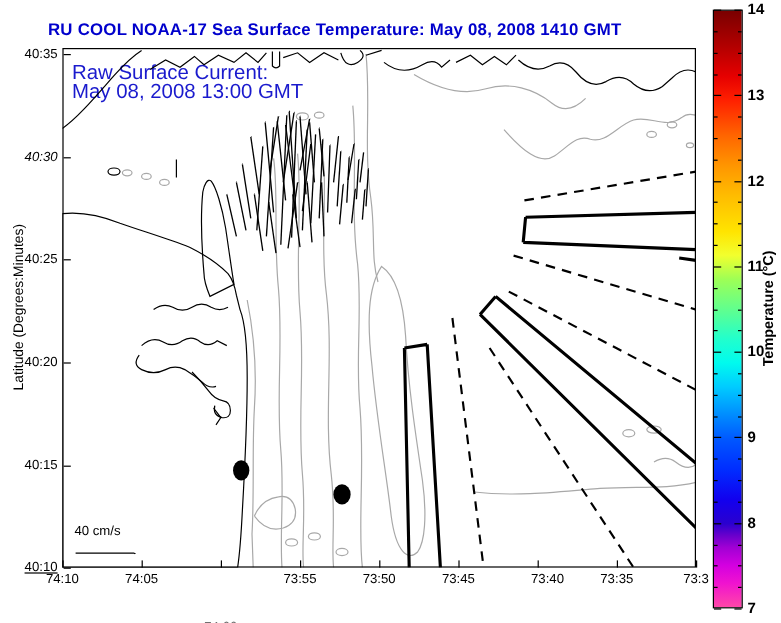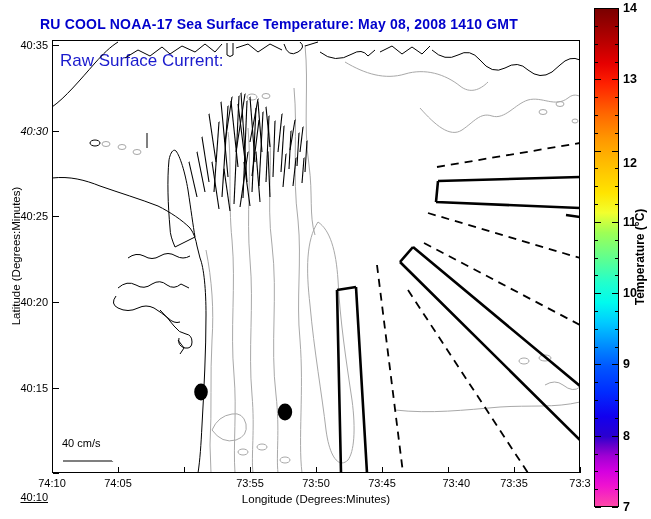--- a/index.html
+++ b/index.html
@@ -34,20 +34,21 @@
   svg .dashline{fill:none;stroke:#000;stroke-width:1.8;stroke-dasharray:8 6;}
   svg .vec{stroke:#000;stroke-width:1.1;fill:none;}
 </style>
 </head>
 <body>
 
 <div id="fig">
 
   <div id="title" style="color: rgb(0, 0, 204);">RU COOL  NOAA-17  Sea Surface Temperature:  May 08, 2008 1410 GMT</div>
   <div id="anno1" class="anno" style="color: rgb(26, 26, 205);">Raw Surface Current:</div>
+  <div id="anno2" class="anno" style="color: rgb(26, 26, 205);">May 08, 2008 13:00 GMT</div>
 
   <svg id="map-svg" viewBox="0 0 651 519">
     <defs>
       <marker id="vhead" markerWidth="9" markerHeight="9" refX="0" refY="0" orient="auto" markerUnits="userSpaceOnUse">
         <path d="M-6,-3.6 L0,0 L-6,3.6" fill="none" stroke="#000" stroke-width="1.1"></path>
       </marker>
       <marker id="bighead" markerWidth="14" markerHeight="14" refX="0" refY="0" orient="auto" markerUnits="userSpaceOnUse">
         <path d="M-11,-5 L0,0 L-11,5" fill="none" stroke="#000" stroke-width="1.2"></path>
       </marker>
       <clipPath id="plotclip">
@@ -163,21 +164,20 @@
         </g>
     </g>
 
     <g id="scale-arrow-g">
         <line x1="63" y1="461" x2="112" y2="461" class="vec" marker-end="url(#bighead)"></line>
       </g>
   </svg>
 
   <div id="plot-frame"></div>
 
-  <div id="xlabel">Longitude (Degrees:Minutes)</div>
   <div id="ylabel">Latitude (Degrees:Minutes)</div>
   <div id="scale-label">40 cm/s</div>
 
   <div id="cbar" style="background: linear-gradient(rgb(122, 0, 0) 0%, rgb(179, 0, 0) 6%, rgb(230, 0, 0) 11%, rgb(255, 32, 0) 15%, rgb(255, 102, 0) 21%, rgb(255, 150, 0) 26%, rgb(255, 188, 0) 31%, rgb(255, 228, 0) 37%, rgb(242, 255, 46) 41%, rgb(158, 255, 85) 45%, rgb(85, 255, 153) 51%, rgb(34, 255, 204) 55%, rgb(0, 251, 238) 59%, rgb(0, 204, 255) 63%, rgb(0, 137, 255) 68%, rgb(0, 86, 255) 72%, rgb(0, 44, 255) 77%, rgb(18, 0, 238) 82%, rgb(43, 0, 207) 86%, rgb(106, 0, 204) 88%, rgb(161, 0, 212) 90%, rgb(212, 0, 224) 93%, rgb(240, 19, 207) 96%, rgb(255, 71, 168) 100%);"></div>
   <div id="cbar-label">Temperature (°C)</div>
 
   <div id="ticks-layer">
       <div class="tickmark" style="left: 52px; top: 467px; width: 1px; height: 6px;"></div>
       <div class="xticklab" style="left: 52px;">74:10</div>
       <div class="tickmark" style="left: 118px; top: 467px; width: 1px; height: 6px;"></div>
@@ -200,21 +200,21 @@
       <div class="yticklab" style="top: 45px;">40:35</div>
       <div class="tickmark" style="left: 53px; top: 131px; width: 6px; height: 1px;"></div>
       <div class="yticklab" style="top: 131px; font-style: italic;">40:30</div>
       <div class="tickmark" style="left: 53px; top: 216px; width: 6px; height: 1px;"></div>
       <div class="yticklab" style="top: 216px;">40:25</div>
       <div class="tickmark" style="left: 53px; top: 302px; width: 6px; height: 1px;"></div>
       <div class="yticklab" style="top: 302px;">40:20</div>
       <div class="tickmark" style="left: 53px; top: 388px; width: 6px; height: 1px;"></div>
       <div class="yticklab" style="top: 388px;">40:15</div>
       <div class="tickmark" style="left: 53px; top: 473px; width: 6px; height: 1px;"></div>
-      <div class="yticklab" style="top: 497px; text-decoration: underline;">40:10</div>
+      <div class="yticklab" style="top: 473px; text-decoration: underline;">40:10</div>
       <div class="cbtick" style="left: 595px; top: 507px; width: 6px;"></div>
       <div class="cbtick" style="left: 612px; top: 507px; width: 6px;"></div>
       <div class="cbtick" style="left: 595px; top: 489.2px; width: 3px;"></div>
       <div class="cbtick" style="left: 615px; top: 489.2px; width: 3px;"></div>
       <div class="cbtick" style="left: 595px; top: 471.4px; width: 3px;"></div>
       <div class="cbtick" style="left: 615px; top: 471.4px; width: 3px;"></div>
       <div class="cbtick" style="left: 595px; top: 453.5px; width: 3px;"></div>
       <div class="cbtick" style="left: 615px; top: 453.5px; width: 3px;"></div>
       <div class="cbtick" style="left: 595px; top: 435.7px; width: 6px;"></div>
       <div class="cbtick" style="left: 612px; top: 435.7px; width: 6px;"></div>
@@ -261,20 +261,20 @@
       <div class="cbtick" style="left: 595px; top: 61.5px; width: 3px;"></div>
       <div class="cbtick" style="left: 615px; top: 61.5px; width: 3px;"></div>
       <div class="cbtick" style="left: 595px; top: 43.6px; width: 3px;"></div>
       <div class="cbtick" style="left: 615px; top: 43.6px; width: 3px;"></div>
       <div class="cbtick" style="left: 595px; top: 25.8px; width: 3px;"></div>
       <div class="cbtick" style="left: 615px; top: 25.8px; width: 3px;"></div>
       <div class="cbtick" style="left: 595px; top: 8px; width: 6px;"></div>
       <div class="cbtick" style="left: 612px; top: 8px; width: 6px;"></div>
       <div class="cbmajlab" style="top: 1px;">14</div>
       <div class="cbmajlab" style="top: 72.3px;">13</div>
-      <div class="cbmajlab" style="top: 143.6px; margin-top: 12px;">12</div>
+      <div class="cbmajlab" style="top: 143.6px;">12</div>
       <div class="cbmajlab" style="top: 214.9px;">11</div>
       <div class="cbmajlab" style="top: 286.1px;">10</div>
       <div class="cbmajlab" style="top: 357.4px;">9</div>
       <div class="cbmajlab" style="top: 428.7px;">8</div>
       <div class="cbmajlab" style="top: 500px;">7</div>
     </div>
 </div>
 
 </body></html>

